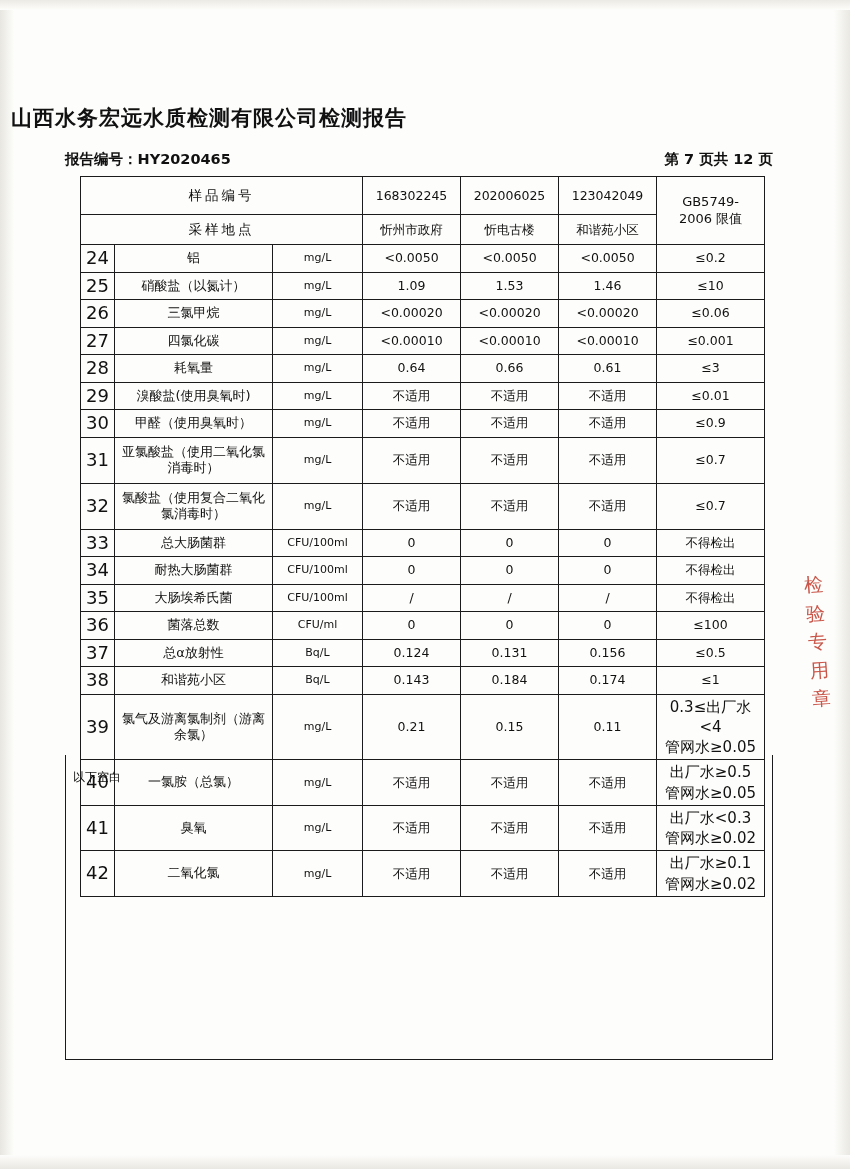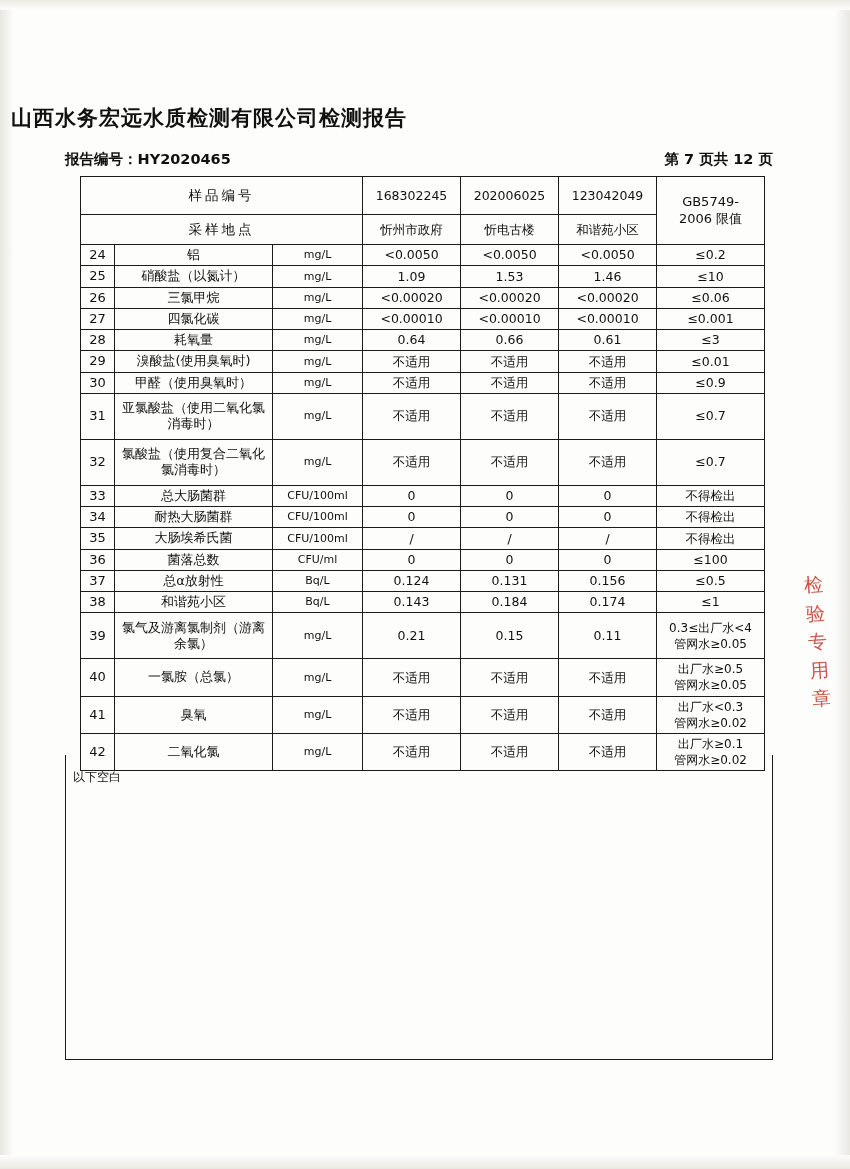--- a/index.html
+++ b/index.html
@@ -96,35 +96,35 @@
   .col-unit { width: 90px; }
   .col-val { width: 98px; }
   .col-limit { width: 108px; }
 
   td.name-cell {
     text-align: left;
     padding-left: 8px;
     font-size: 13px;
   }
   td.idx-cell {
-    font-size: 13px;
+    font-size: 18px;
   }
   td.unit-cell {
     font-size: 11px;
     font-family: "DejaVu Sans", sans-serif;
   }
   td.val-cell {
     font-size: 12.5px;
   }
   td.limit-cell {
     font-size: 12.5px;
     white-space: pre-line;
   }
   td.limit-cell.small {
-    font-size: 12px;
+    font-size: 15px;
     line-height: 1.35;
   }
 
   .hdr-label {
     font-size: 13.5px;
     letter-spacing: 3px;
   }
   .hdr-std {
     font-size: 13px;
     line-height: 1.7;

